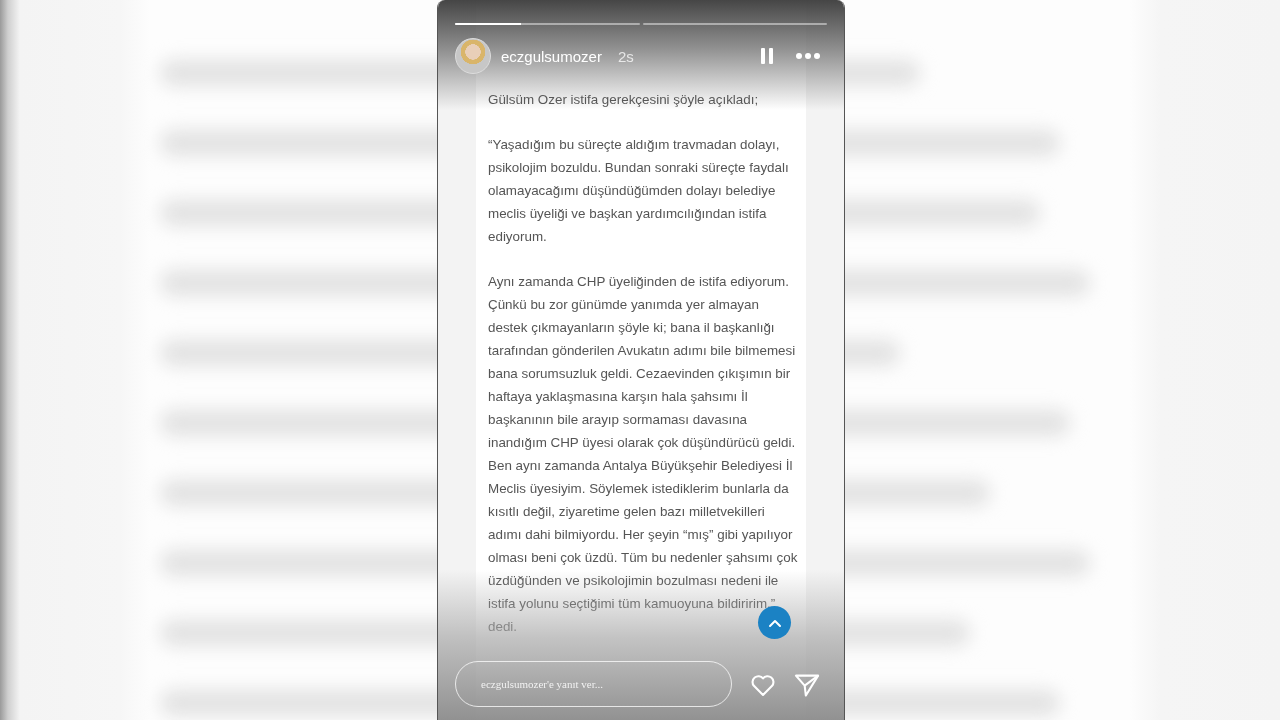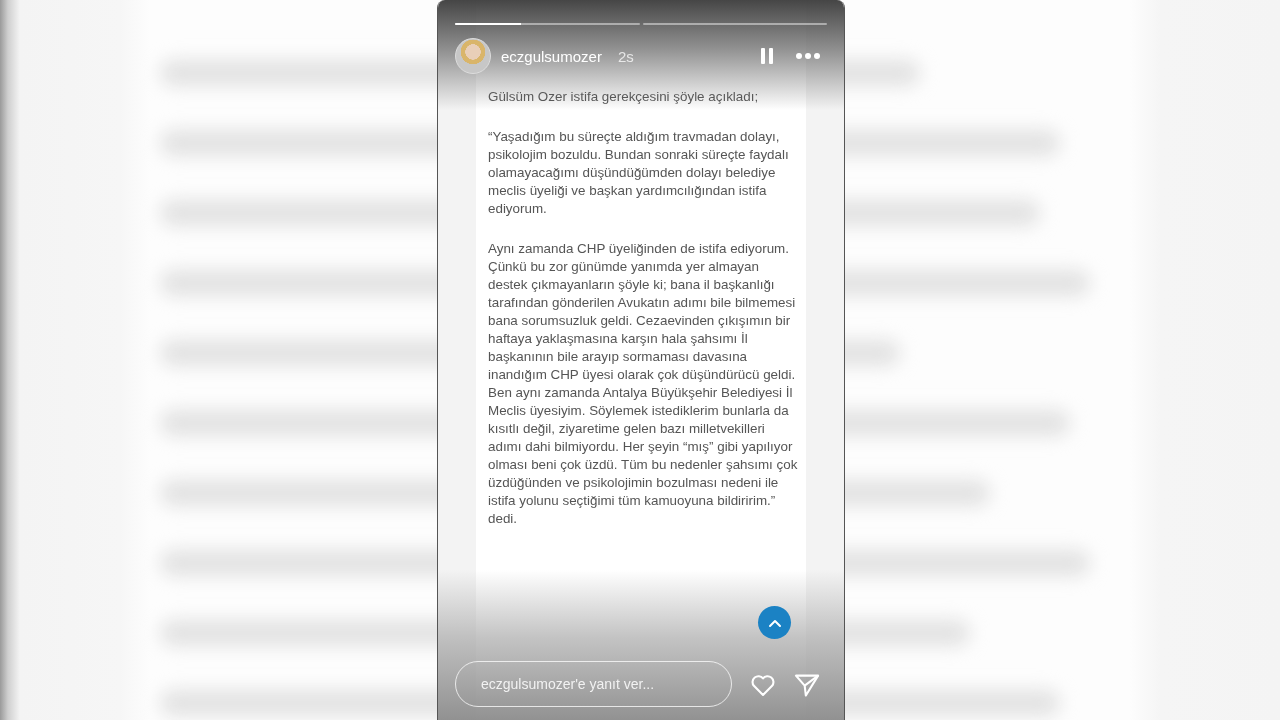--- a/index.html
+++ b/index.html
@@ -32,21 +32,21 @@
   }
   .story-side-left, .story-side-right {
     position: absolute; top: 0; height: 720px; background: #f3f3f3;
   }
   .story-side-left { left: 0; width: 38px; }
   .story-side-right { right: 0; width: 38px; }
 
   .article {
     position: absolute; left: 12px; top: 88px; width: 312px;
     font-family: "Liberation Sans", "DejaVu Sans", sans-serif;
-    font-size: 13.4px; line-height: 18px; color: #555;
+    font-size: 13.4px; line-height: 23px; color: #555;
   }
   .article p { margin: 0 0 22px 0; }
 
   
   .header-shade {
     position: absolute; left: 0; top: 0; width: 100%; height: 110px;
     background: linear-gradient(to bottom, rgba(60,60,60,0.95) 0%, rgba(110,110,110,0.75) 45%, rgba(200,200,200,0.0) 100%);
     pointer-events: none;
   }
   .progress {
@@ -85,21 +85,21 @@
     cursor: pointer;
   }
   .reply {
     position: absolute; left: 17px; top: 661px; width: 277px; height: 46px;
     border: 1px solid rgba(255,255,255,0.75); border-radius: 24px; box-sizing: border-box;
     display: flex; align-items: center; padding-left: 23px;
     background: transparent;
   }
   .reply input {
     border: none; outline: none; background: transparent; width: 240px;
-    font-family: Liberation Sans, sans-serif; font-size: 14px; color: #0f172a;
+    font-family: Liberation Serif, serif; font-size: 11px; color: #0f172a;
   }
   .reply input::placeholder { color: rgba(255,255,255,0.85); }
   .icon-btn { position: absolute; top: 671px; width: 28px; height: 28px; cursor: pointer; }
   .like-btn { left: 311px; }
   .share-btn { left: 355px; }
 </style>
 </head>
 <body>
 
 <div class="bg">

